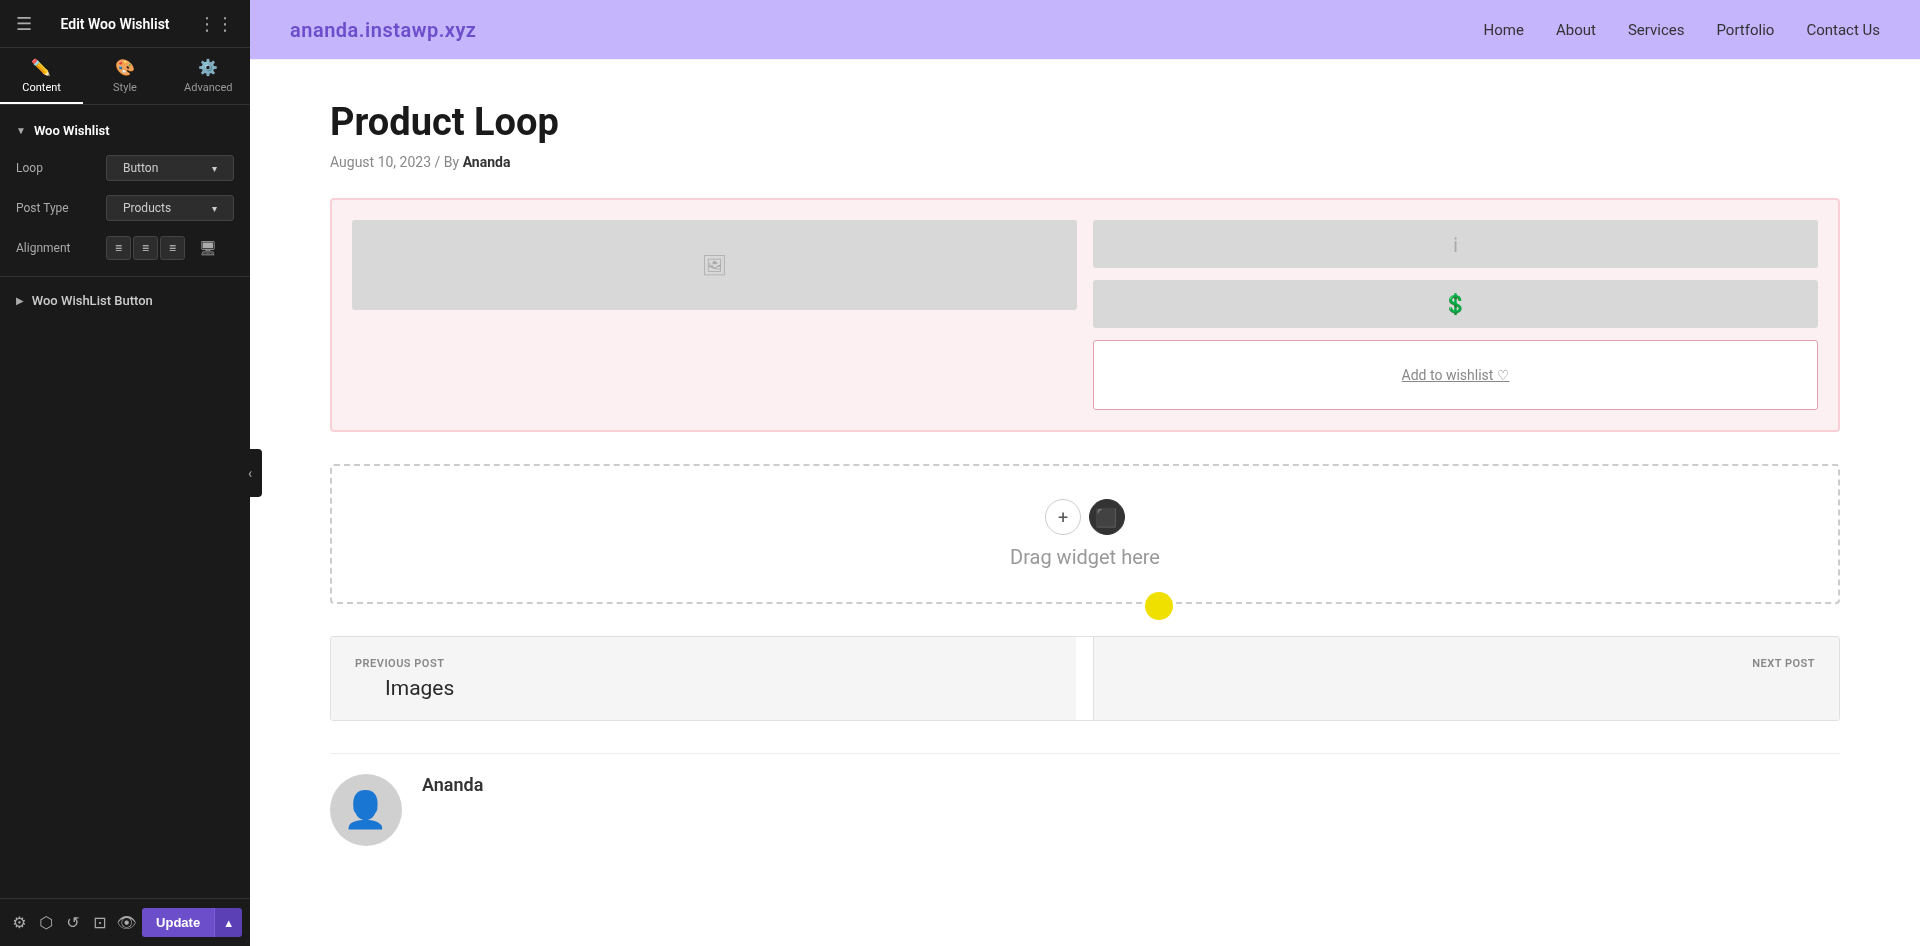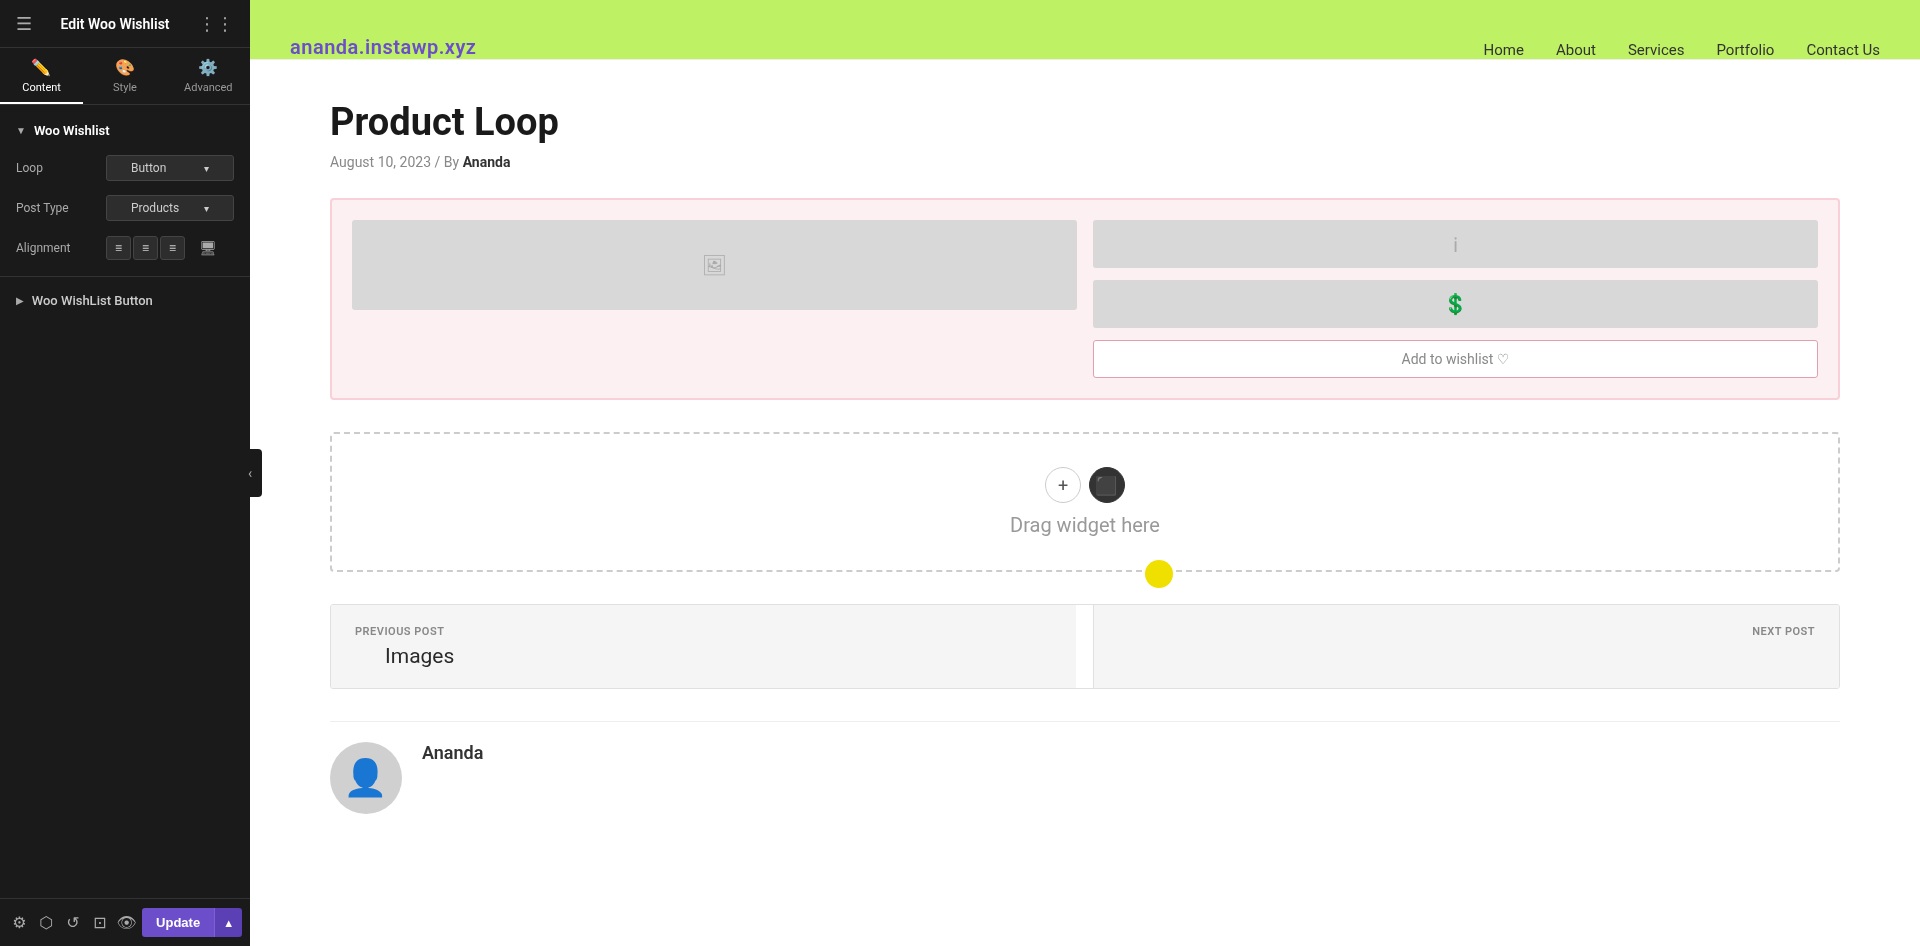--- a/index.html
+++ b/index.html
@@ -90,21 +90,21 @@
     }
     .control-value {
       flex: 1;
     }
     .select-control {
       background: #2d2d2d;
       border: 1px solid #444;
       border-radius: 3px;
       color: #ccc;
       font-size: 12px;
-      padding: 5px 24px;
+      padding: 5px 16px;
       width: 100%;
       display: flex;
       align-items: center;
       justify-content: space-between;
       cursor: pointer;
     }
     .select-control .arrow {
       font-size: 10px;
     }
     .alignment-controls {
@@ -212,23 +212,23 @@
     
     #main {
       flex: 1;
       background: #f0f0f0;
       overflow-y: auto;
       position: relative;
     }
 
     
     #top-nav {
-      background: #bef264;
-      display: flex;
-      align-items: flex-end;
+      background: #c4b5fd;
+      display: flex;
+      align-items: center;
       justify-content: space-between;
       padding: 0 40px;
       height: 60px;
       border-bottom: 1px solid #eee;
       position: sticky;
       top: 0;
       z-index: 100;
     }
     .site-logo {
       color: #6c4ecb;
@@ -299,25 +299,26 @@
       color: #aaa;
       font-size: 20px;
     }
     .skeleton-bar.tall {
       height: 90px;
     }
     .wishlist-btn {
       border: 1px solid #e0a0b0;
       background: #fff;
       border-radius: 3px;
-      padding: 10px 20px;
+      padding: 26px 20px;
       color: #888;
       font-size: 14px;
       cursor: pointer;
       text-align: center;
+      text-decoration: underline;
     }
 
     
     .drop-zone {
       border: 2px dashed #ccc;
       border-radius: 4px;
       background: transparent;
       display: flex;
       flex-direction: column;
       align-items: center;

